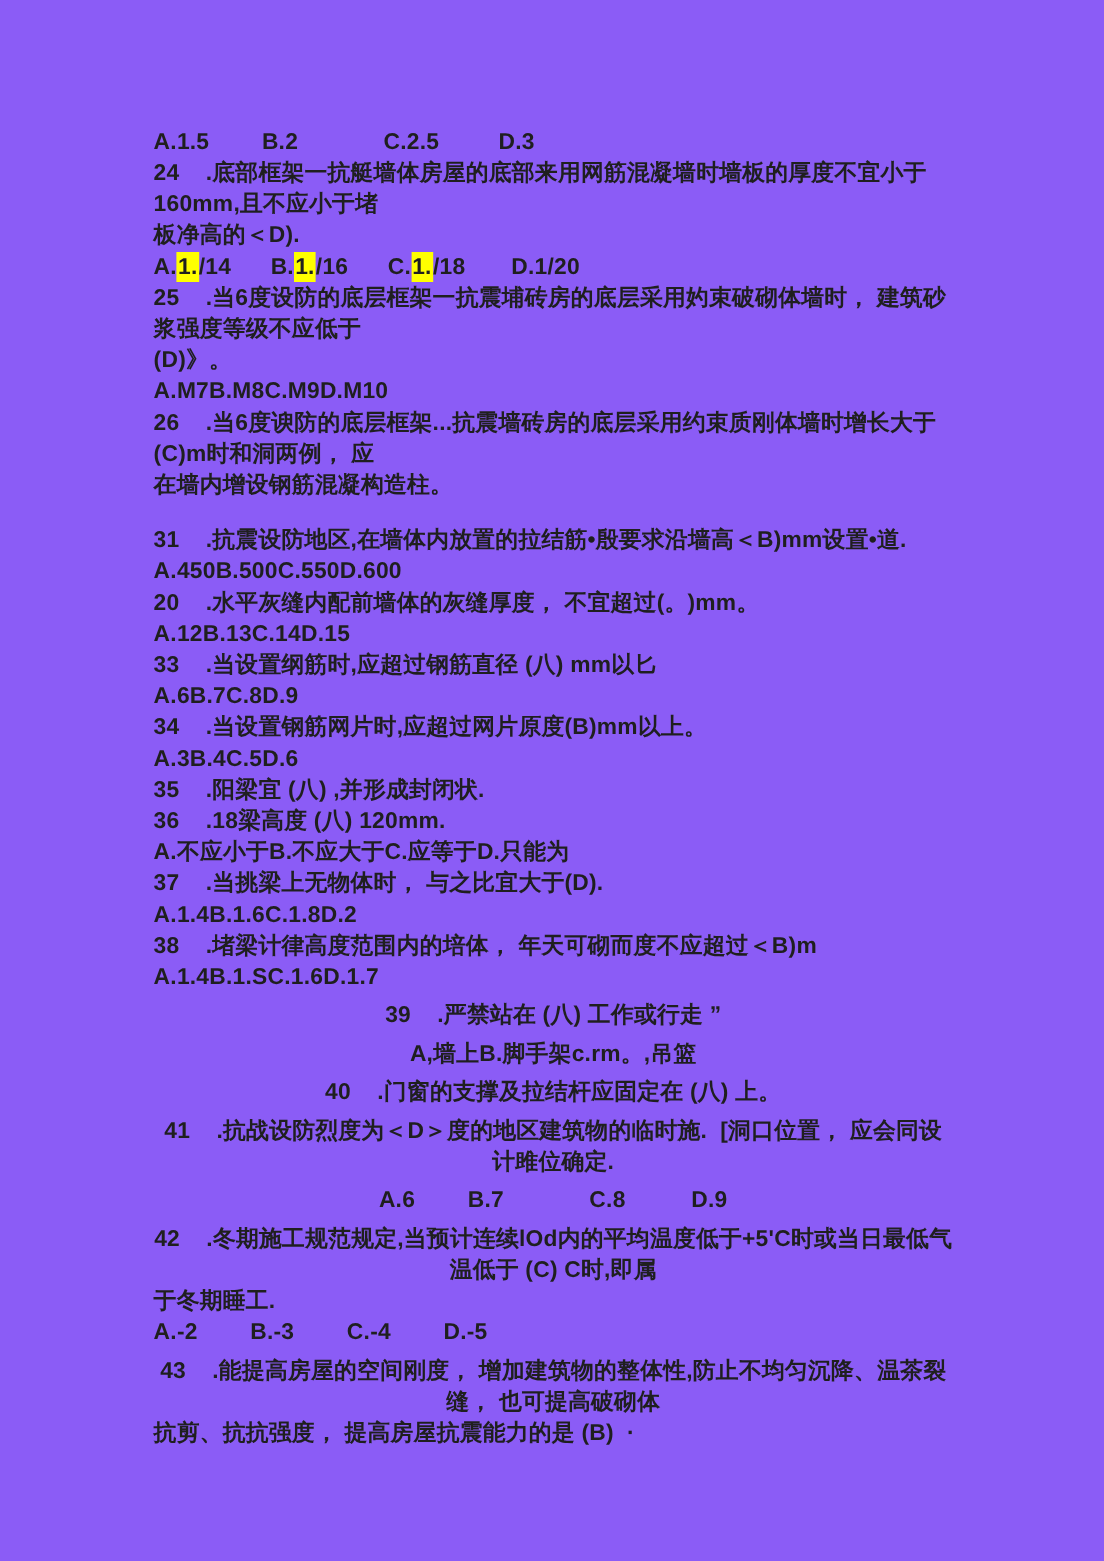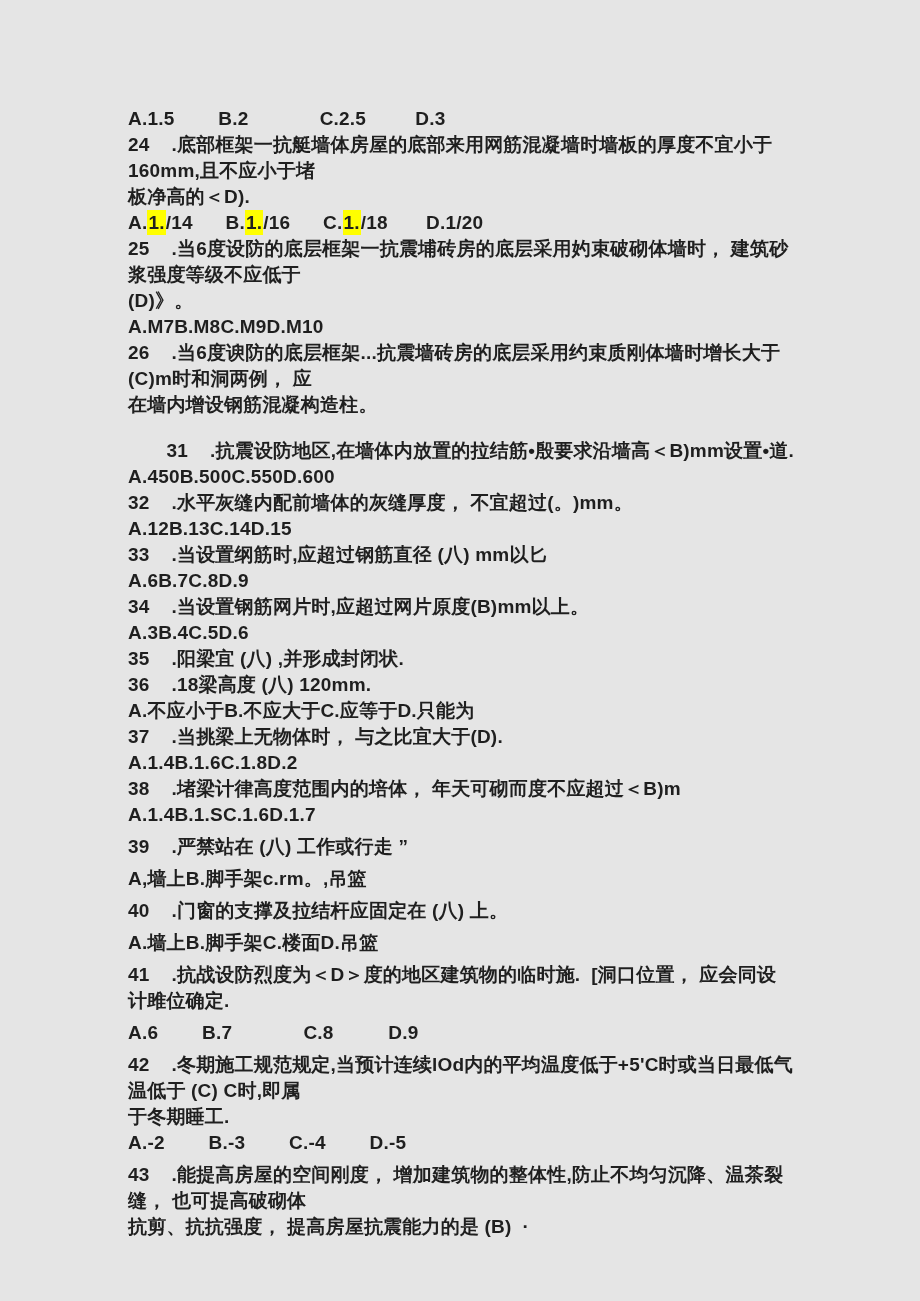--- a/index.html
+++ b/index.html
@@ -11,32 +11,32 @@
     width: 920px;
     height: 1301px;
     overflow: hidden;
     font-family: "Liberation Sans", "DejaVu Sans", sans-serif;
   }
   .page {
     box-sizing: border-box;
     width: 920px;
     height: 1301px;
     padding: 106px 126px 0 128px;
-    background: #e5e5e5;
+    background: #8b5cf6;
   }
   .line {
     font-size: 19px;
     line-height: 26px;
     font-weight: 700;
     color: #1f1f1f;
     white-space: pre-wrap;
     letter-spacing: 0.2px;
   }
-  .line.gap { margin-top: 20px; text-align: right; }
-  .line.sp  { margin-top: 6px; }
+  .line.gap { margin-top: 20px; }
+  .line.sp  { margin-top: 6px; text-align: center; }
   .hl {
     background: #ffff00;
     padding: 2px 1px;
   }
 </style>
 </head>
 <body>
 
 <div class="page">
   <div>
@@ -44,37 +44,36 @@
       <div class="line"><span>24    .底部框架一抗艇墙体房屋的底部来用网筋混凝墙时墙板的厚度不宜小于160mm,且不应小于堵</span></div>
       <div class="line"><span>板净高的＜D).</span></div>
       <div class="line"><span>A.</span><span class="hl">1.</span><span>/14      B.</span><span class="hl">1.</span><span>/16      C.</span><span class="hl">1.</span><span>/18       D.1/20</span></div>
       <div class="line"><span>25    .当6度设防的底层框架一抗震埔砖房的底层采用妁束破砌体墙时， 建筑砂浆强度等级不应低于</span></div>
       <div class="line"><span>(D)》。</span></div>
       <div class="line"><span>A.M7B.M8C.M9D.M10</span></div>
       <div class="line"><span>26    .当6度谀防的底层框架...抗震墙砖房的底层采用约束质刚体墙时增长大于(C)m时和洞两例， 应</span></div>
       <div class="line"><span>在墙内增设钢筋混凝构造柱。</span></div>
       <div class="line gap"><span>31    .抗震设防地区,在墙体内放置的拉结筋•殷要求沿墙高＜B)mm设置•道.</span></div>
       <div class="line"><span>A.450B.500C.550D.600</span></div>
-      <div class="line"><span>32    .水平灰缝内配前墙体的灰缝厚度， 不宜超过(。)mm。</span></div>
+      <div class="line"><span>20    .水平灰缝内配前墙体的灰缝厚度， 不宜超过(。)mm。</span></div>
       <div class="line"><span>A.12B.13C.14D.15</span></div>
       <div class="line"><span>33    .当设置纲筋时,应超过钢筋直径 (八) mm以匕</span></div>
       <div class="line"><span>A.6B.7C.8D.9</span></div>
       <div class="line"><span>34    .当设置钢筋网片时,应超过网片原度(B)mm以上。</span></div>
       <div class="line"><span>A.3B.4C.5D.6</span></div>
       <div class="line"><span>35    .阳梁宜 (八) ,并形成封闭状.</span></div>
       <div class="line"><span>36    .18梁高度 (八) 120mm.</span></div>
       <div class="line"><span>A.不应小于B.不应大于C.应等于D.只能为</span></div>
       <div class="line"><span>37    .当挑梁上无物体时， 与之比宜大于(D).</span></div>
       <div class="line"><span>A.1.4B.1.6C.1.8D.2</span></div>
       <div class="line"><span>38    .堵梁计律高度范围内的培体， 年天可砌而度不应超过＜B)m</span></div>
       <div class="line"><span>A.1.4B.1.SC.1.6D.1.7</span></div>
       <div class="line sp"><span>39    .严禁站在 (八) 工作或行走 ”</span></div>
       <div class="line sp"><span>A,墙上B.脚手架c.rm。,吊篮</span></div>
       <div class="line sp"><span>40    .门窗的支撑及拉结杆应固定在 (八) 上。</span></div>
-      <div class="line sp"><span>A.墙上B.脚手架C.楼面D.吊篮</span></div>
       <div class="line sp"><span>41    .抗战设防烈度为＜D＞度的地区建筑物的临时施.  [洞口位置， 应会同设计雎位确定.</span></div>
       <div class="line sp"><span>A.6        B.7             C.8          D.9</span></div>
       <div class="line sp"><span>42    .冬期施工规范规定,当预计连续lOd内的平均温度低于+5'C时或当日最低气温低于 (C) C时,即属</span></div>
       <div class="line"><span>于冬期睡工.</span></div>
       <div class="line"><span>A.-2        B.-3        C.-4        D.-5</span></div>
       <div class="line sp"><span>43    .能提高房屋的空间刚度， 增加建筑物的整体性,防止不均匀沉降、温茶裂缝， 也可提高破砌体</span></div>
       <div class="line"><span>抗剪、抗抗强度， 提高房屋抗震能力的是 (B)  ·</span></div>
     </div>
 </div>
 

